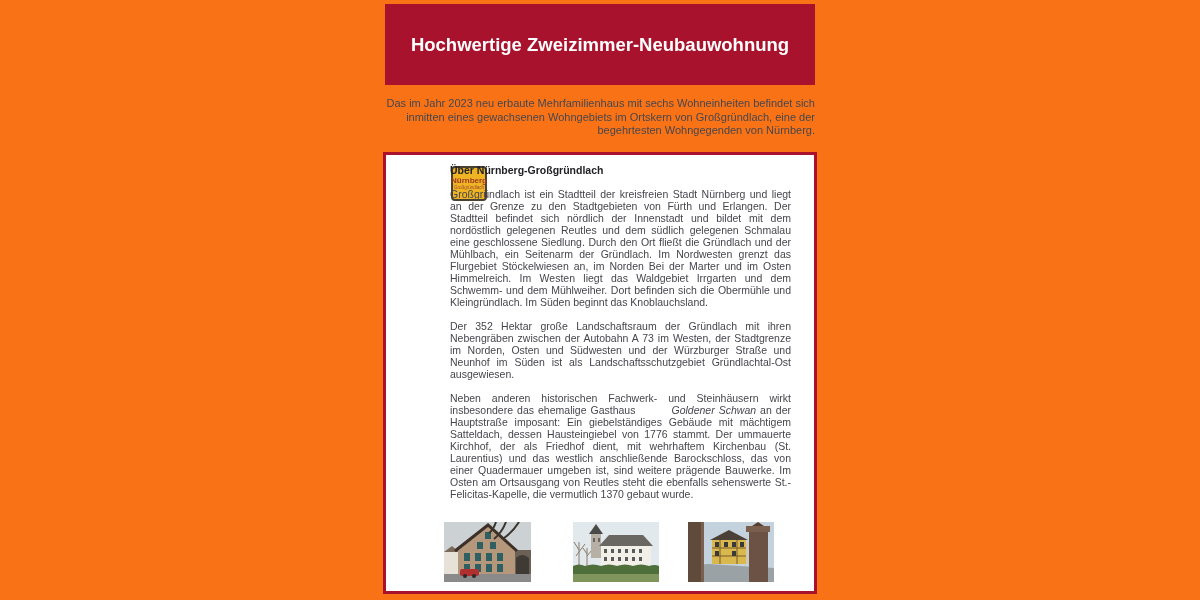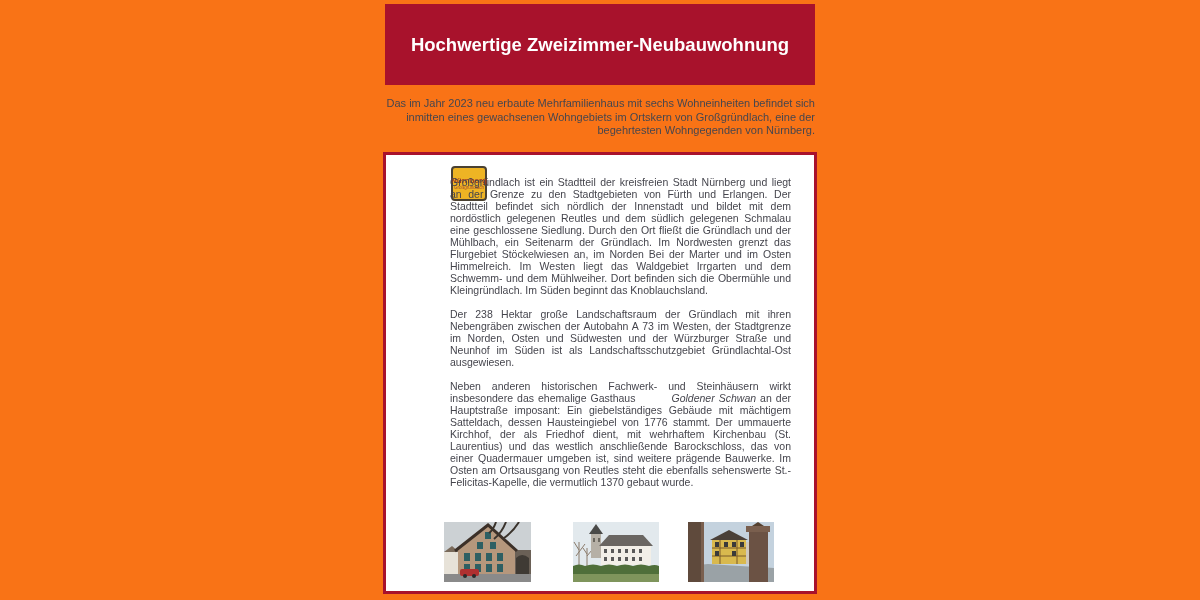--- a/index.html
+++ b/index.html
@@ -80,22 +80,23 @@
   <div class="intro">Das im Jahr 2023 neu erbaute Mehrfamilienhaus mit sechs Wohneinheiten befindet sich inmitten eines gewachsenen Wohngebiets im Ortskern von Großgründlach, eine der begehrtesten Wohngegenden von Nürnberg.</div>
 
   <div class="info-box">
 
     <div class="town-sign">
       <div class="city">Nürnberg</div>
       <div class="district">Großgründlach</div>
     </div>
 
     <div class="text-col">
+      <h3>Über Nürnberg-Großgründlach</h3>
       <p>Großgründlach ist ein Stadtteil der kreisfreien Stadt Nürnberg und liegt an der Grenze zu den Stadtgebieten von Fürth und Erlangen. Der Stadtteil befindet sich nördlich der Innenstadt und bildet mit dem nordöstlich gelegenen Reutles und dem südlich gelegenen Schmalau eine geschlossene Siedlung. Durch den Ort fließt die Gründlach und der Mühlbach, ein Seitenarm der Gründlach. Im Nordwesten grenzt das Flurgebiet Stöckelwiesen an, im Norden Bei der Marter und im Osten Himmelreich. Im Westen liegt das Waldgebiet Irrgarten und dem Schwemm- und dem Mühlweiher. Dort befinden sich die Obermühle und Kleingründlach. Im Süden beginnt das Knoblauchsland.</p>
-      <p>Der 238 Hektar große Landschaftsraum der Gründlach mit ihren Nebengräben zwischen der Autobahn A 73 im Westen, der Stadtgrenze im Norden, Osten und Südwesten und der Würzburger Straße und Neunhof im Süden ist als Landschaftsschutzgebiet Gründlachtal-Ost ausgewiesen.</p>
+      <p>Der 352 Hektar große Landschaftsraum der Gründlach mit ihren Nebengräben zwischen der Autobahn A 73 im Westen, der Stadtgrenze im Norden, Osten und Südwesten und der Würzburger Straße und Neunhof im Süden ist als Landschaftsschutzgebiet Gründlachtal-Ost ausgewiesen.</p>
       <p class="last"><span>Neben anderen historischen Fachwerk- und Steinhäusern wirkt insbesondere das ehemalige Gasthaus </span><span class="italic">Goldener Schwan</span><span> an der Hauptstraße imposant: Ein giebelständiges Gebäude mit mächtigem Satteldach, dessen Hausteingiebel von 1776 stammt. Der ummauerte Kirchhof, der als Friedhof dient, mit wehrhaftem Kirchenbau (St. Laurentius) und das westlich anschließende Barockschloss, das von einer Quadermauer umgeben ist, sind weitere prägende Bauwerke. Im Osten am Ortsausgang von Reutles steht die ebenfalls sehenswerte St.-Felicitas-Kapelle, die vermutlich 1370 gebaut wurde.</span></p>
     </div>
 
     <div class="photo photo-1">
       <svg viewBox="0 0 87 60" preserveAspectRatio="none">
         <rect x="0" y="0" width="87" height="60" fill="#ccd1d4"></rect>
         <rect x="0" y="30" width="15" height="22" fill="#e7e2d8"></rect>
         <polygon points="0,30 8,24 15,30" fill="#7a6a5a"></polygon>
         <rect x="70" y="28" width="17" height="24" fill="#6a6056"></rect>
         <path d="M72,52 L72,36 Q78,30 85,36 L85,52 Z" fill="#3f3a34"></path>

